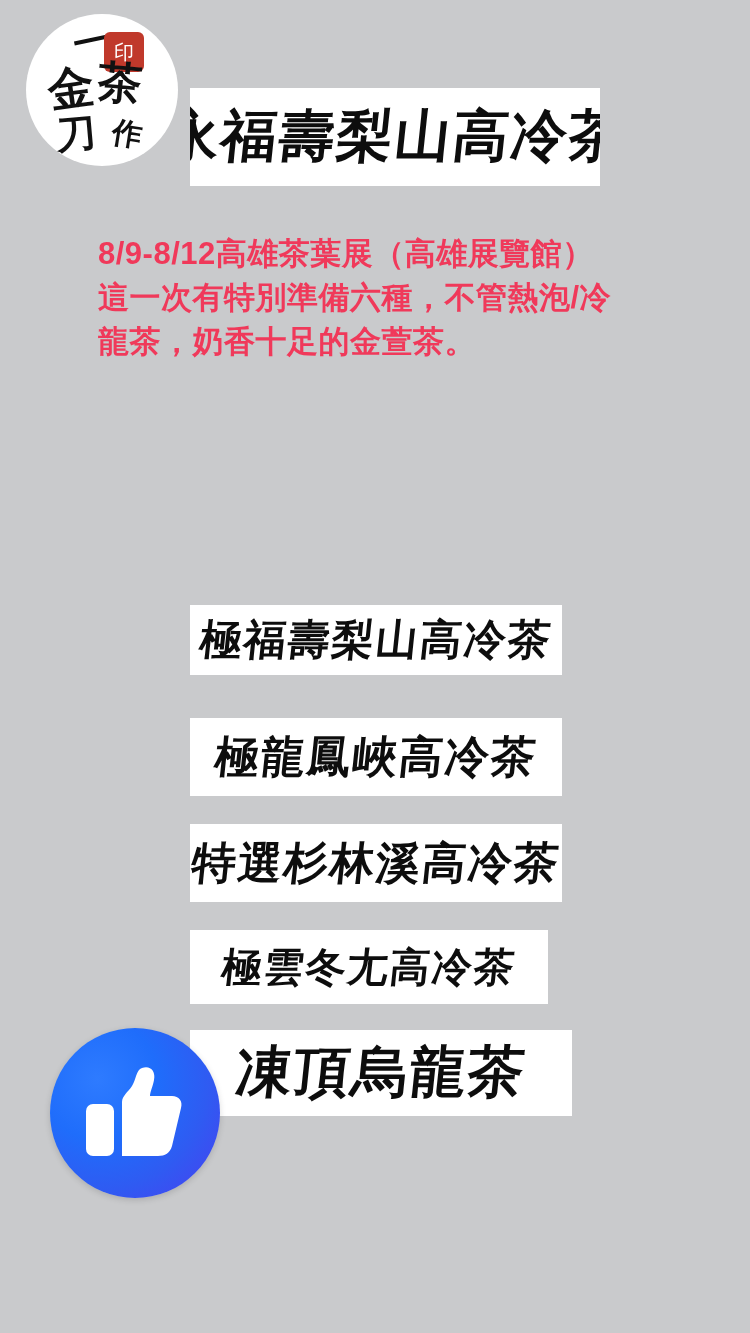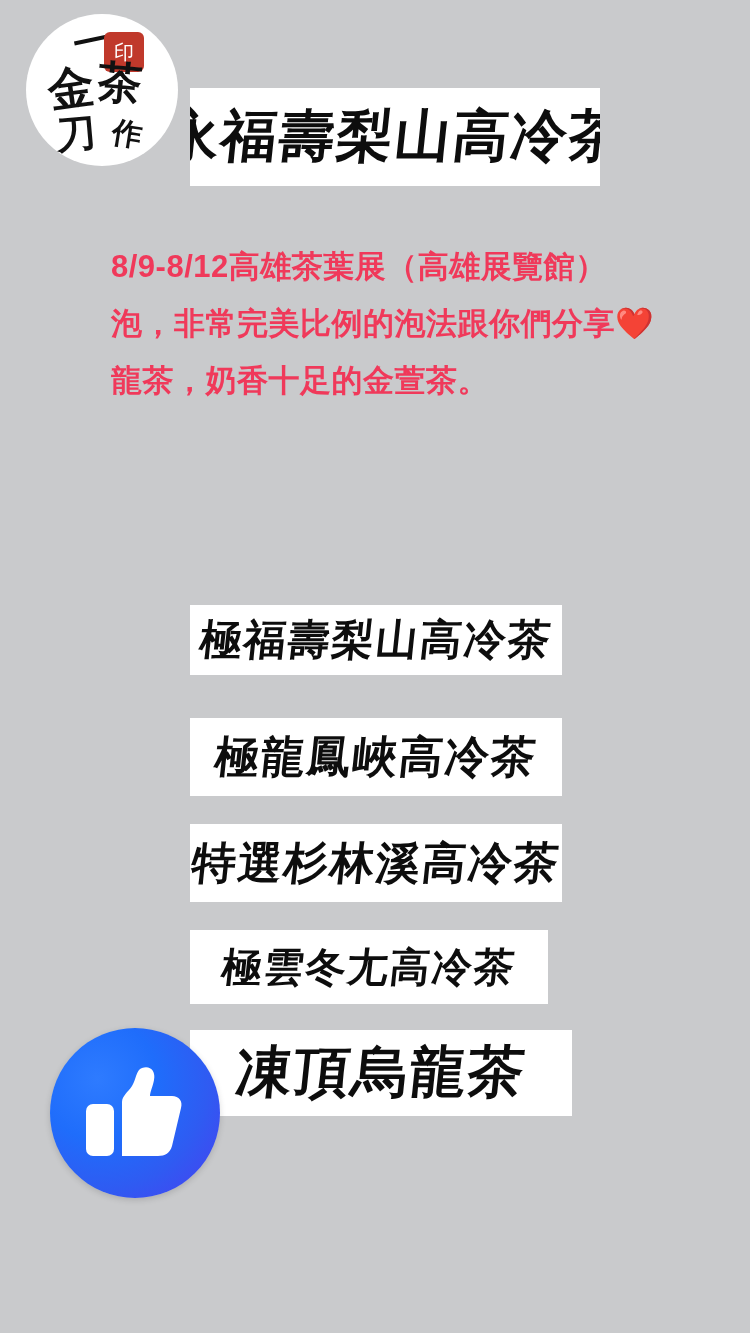--- a/index.html
+++ b/index.html
@@ -115,21 +115,21 @@
     left: 98px;
     top: 232px;
     width: 620px;
     color: #f0395a;
     font-size: 31px;
     line-height: 44px;
     font-weight: bold;
     letter-spacing: 0.5px;
   }
   #body-copy p {
-    margin: 13px;
+    margin: 0;
   }
 
   
   #like-badge {
     position: absolute;
     left: 50px;
     top: 1028px;
     width: 170px;
     height: 170px;
     border-radius: 50%;
@@ -155,21 +155,21 @@
     <span class="b4">作</span>
   </div>
 </div>
 
 <div class="plaque" id="plaque-title">
   <div class="calli">永福壽梨山高冷茶</div>
 </div>
 
 <div id="body-copy">
   <p>8/9-8/12高雄茶葉展（高雄展覽館）</p>
-  <p>泡，非常完美比例的泡法跟你們分享❤️</p>
+  <p>這一次有特別準備六種，不管熱泡/冷</p>
   <p>龍茶，奶香十足的金萱茶。</p>
 </div>
 
 <div class="plaque" id="plaque-1">
   <div class="calli">極福壽梨山高冷茶</div>
 </div>
 <div class="plaque" id="plaque-2">
   <div class="calli">極龍鳳峽高冷茶</div>
 </div>
 <div class="plaque" id="plaque-3">

